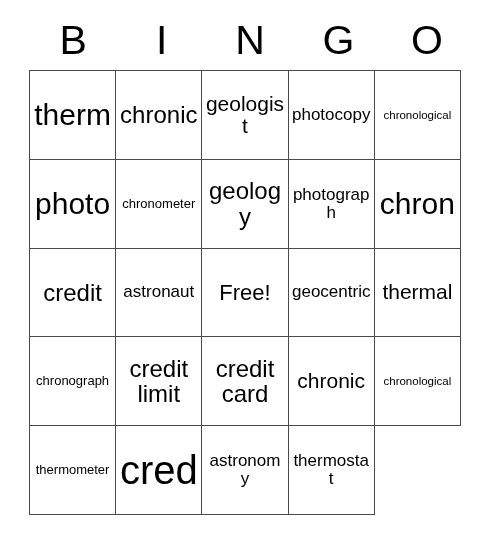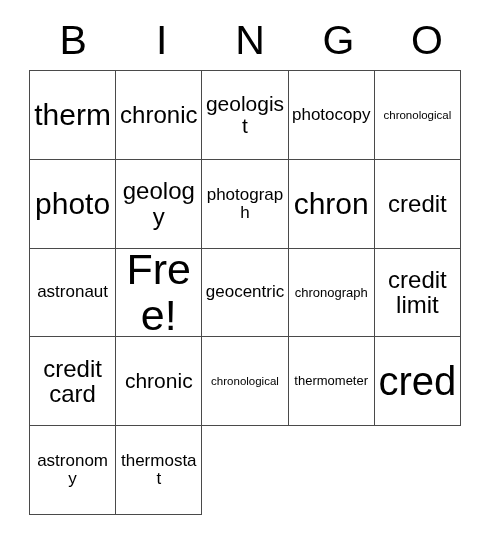--- a/index.html
+++ b/index.html
@@ -77,21 +77,21 @@
     display: block;
     width: 100%;
     line-height: 1.06;
     word-wrap: break-word;
     overflow-wrap: break-word;
     hyphens: none;
   }
 
   
   .fs-xxl .cell-text { font-size: 40px; }
-  .fs-xl  .cell-text { font-size: 43px; }
+  .fs-xl  .cell-text { font-size: 22px; }
   .fs-lg  .cell-text { font-size: 30px; }
   .fs-md  .cell-text { font-size: 24px; }
   .fs-sm  .cell-text { font-size: 21px; }
   .fs-xs  .cell-text { font-size: 17px; }
   .fs-xxs .cell-text { font-size: 13px; }
   .fs-tiny .cell-text { font-size: 11.5px; }
 </style>
 </head>
 <body>
 
@@ -119,20 +119,23 @@
     <div class="cell fs-xs">
         <span class="cell-text">photocopy</span>
       </div>
     <div class="cell fs-tiny">
         <span class="cell-text">chronological</span>
       </div>
 
     <div class="cell fs-lg">
         <span class="cell-text">photo</span>
       </div>
+    <div class="cell fs-xxs">
+        <span class="cell-text">chronometer</span>
+      </div>
     <div class="cell fs-md">
         <span class="cell-text">geology</span>
       </div>
     <div class="cell fs-xs">
         <span class="cell-text">photograph</span>
       </div>
     <div class="cell fs-lg">
         <span class="cell-text">chron</span>
       </div>
 
@@ -140,20 +143,23 @@
         <span class="cell-text">credit</span>
       </div>
     <div class="cell fs-xs">
         <span class="cell-text">astronaut</span>
       </div>
     <div class="cell fs-xl">
         <span class="cell-text">Free!</span>
       </div>
     <div class="cell fs-xs">
         <span class="cell-text">geocentric</span>
+      </div>
+    <div class="cell fs-sm">
+        <span class="cell-text">thermal</span>
       </div>
 
     <div class="cell fs-xxs">
         <span class="cell-text">chronograph</span>
       </div>
     <div class="cell fs-md">
         <span class="cell-text">credit limit</span>
       </div>
     <div class="cell fs-md">
         <span class="cell-text">credit card</span>

